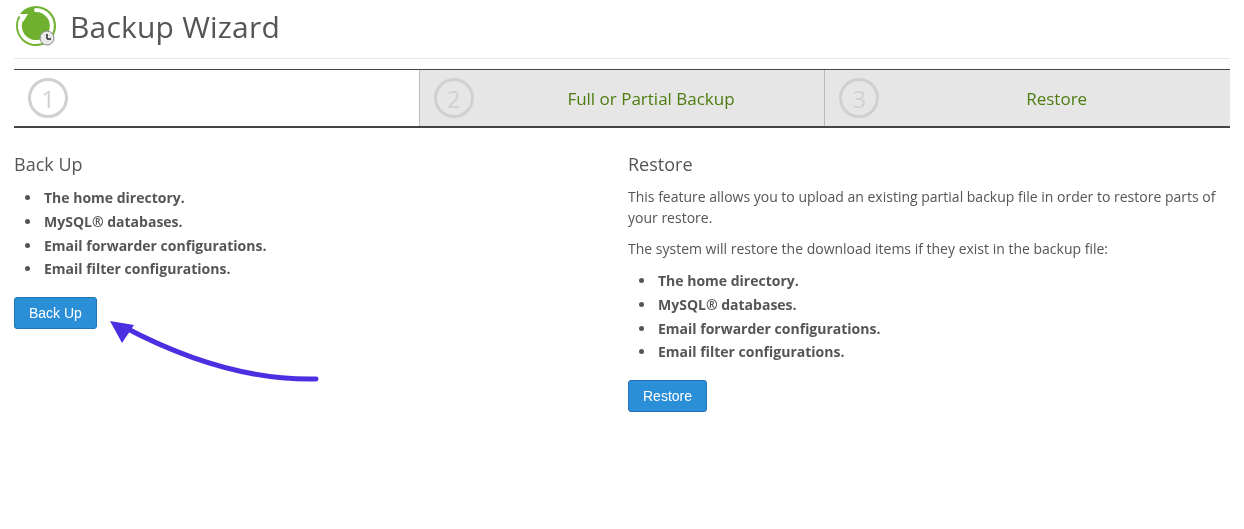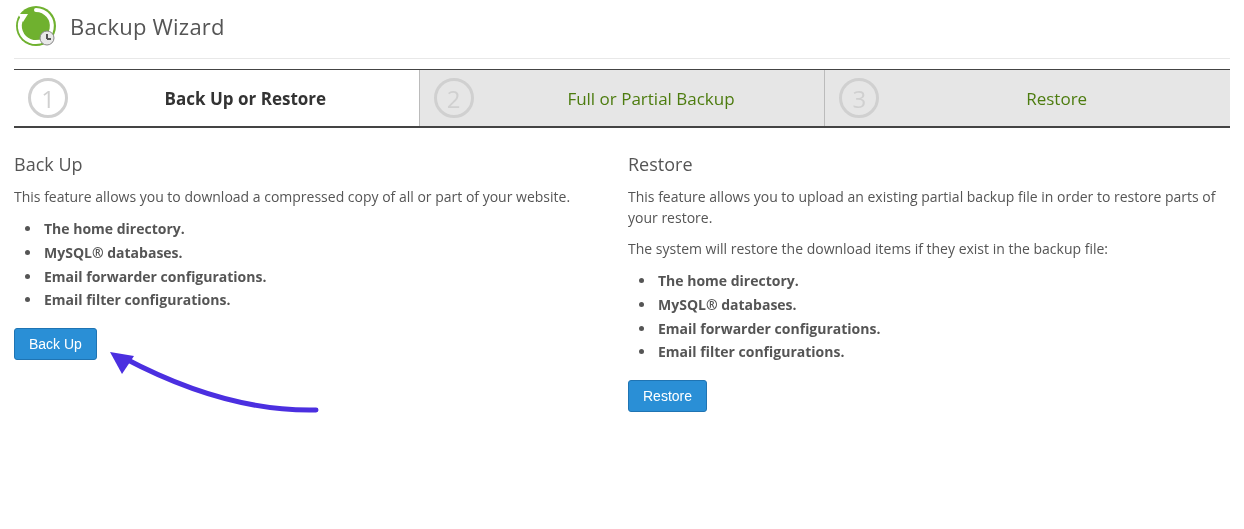--- a/index.html
+++ b/index.html
@@ -18,21 +18,21 @@
   align-items: center;
   padding: 4px 0 10px;
   border-bottom: 1px solid #e8e8e8;
 }
 .header-icon {
   width: 44px; height: 44px;
   display: inline-flex; align-items: center; justify-content: center;
   margin-right: 12px;
 }
 .page-title {
-  font-size: 22px;
+  font-size: 30px;
   font-weight: 400;
   color: #555;
   letter-spacing: .2px;
 }
 
 .section-title {
   margin-top: 34px;
   font-size: 24px;
   font-weight: 400;
   color: #555;
@@ -137,36 +137,34 @@
         <rect x="33" y="34" width="4" height="2" fill="#555"></rect>
       </svg>
     </span>
     <h1 class="page-title">Backup Wizard</h1>
   </div>
 
 
   <div class="steps">
     <div class="step active">
       <span class="step-number">1</span>
-      <span class="step-label">Back Up or Restore</span>
     </div>
     <div class="step">
       <span class="step-number">2</span>
       <span class="step-label">Full or Partial Backup</span>
     </div>
     <div class="step">
       <span class="step-number">3</span>
       <span class="step-label">Restore</span>
     </div>
   </div>
 
   <div class="columns">
     <div class="col">
       <h3>Back Up</h3>
-      <p>This feature allows you to download a compressed copy of all or part of your website.</p>
       <ul>
         <li>The home directory.</li>
         <li>MySQL® databases.</li>
         <li>Email forwarder configurations.</li>
         <li>Email filter configurations.</li>
       </ul>
       <button class="btn">Back Up</button>
       <div class="arrow-annotation">
         <svg width="220" height="70" viewBox="0 0 220 70">
           <path d="M210 58 Q 120 60 18 6" fill="none" stroke="#4b2fe0" stroke-width="5" stroke-linecap="round"></path>

